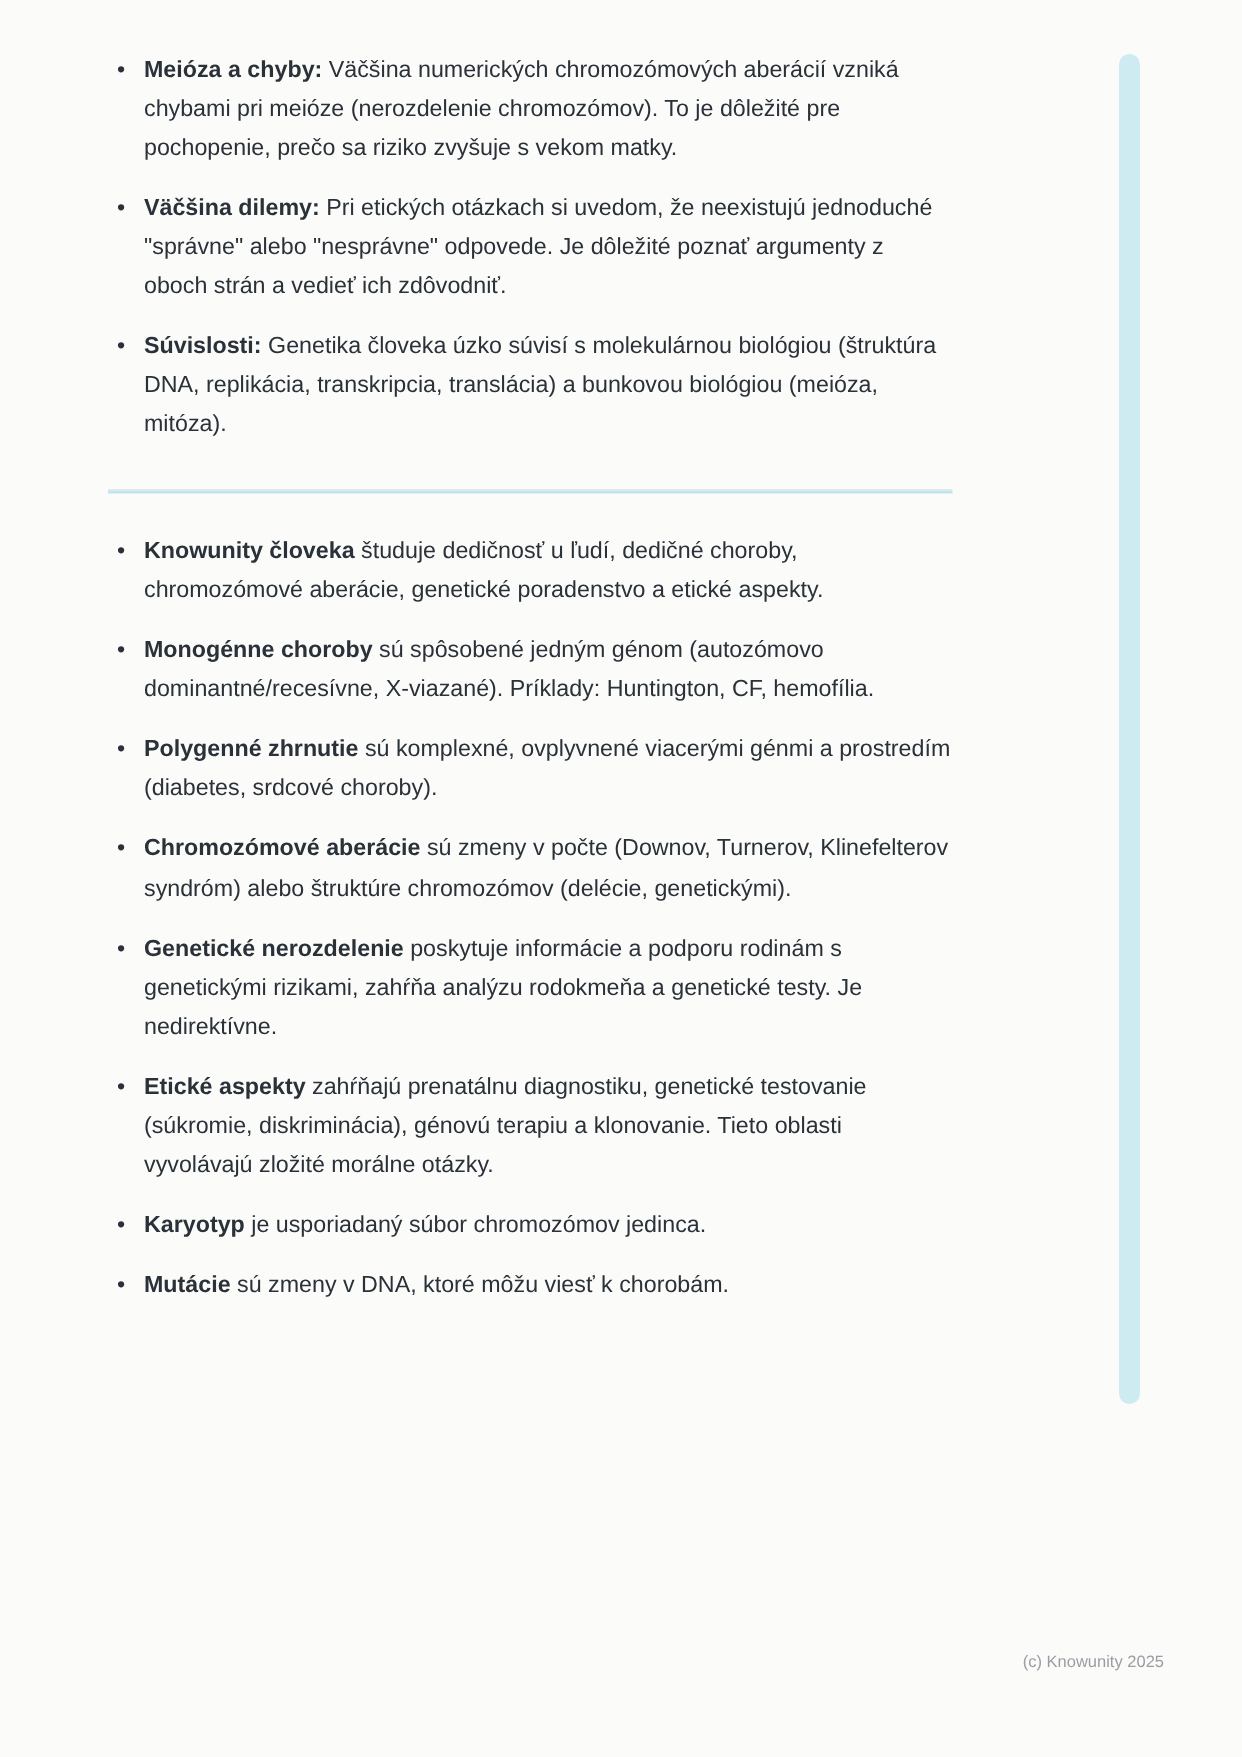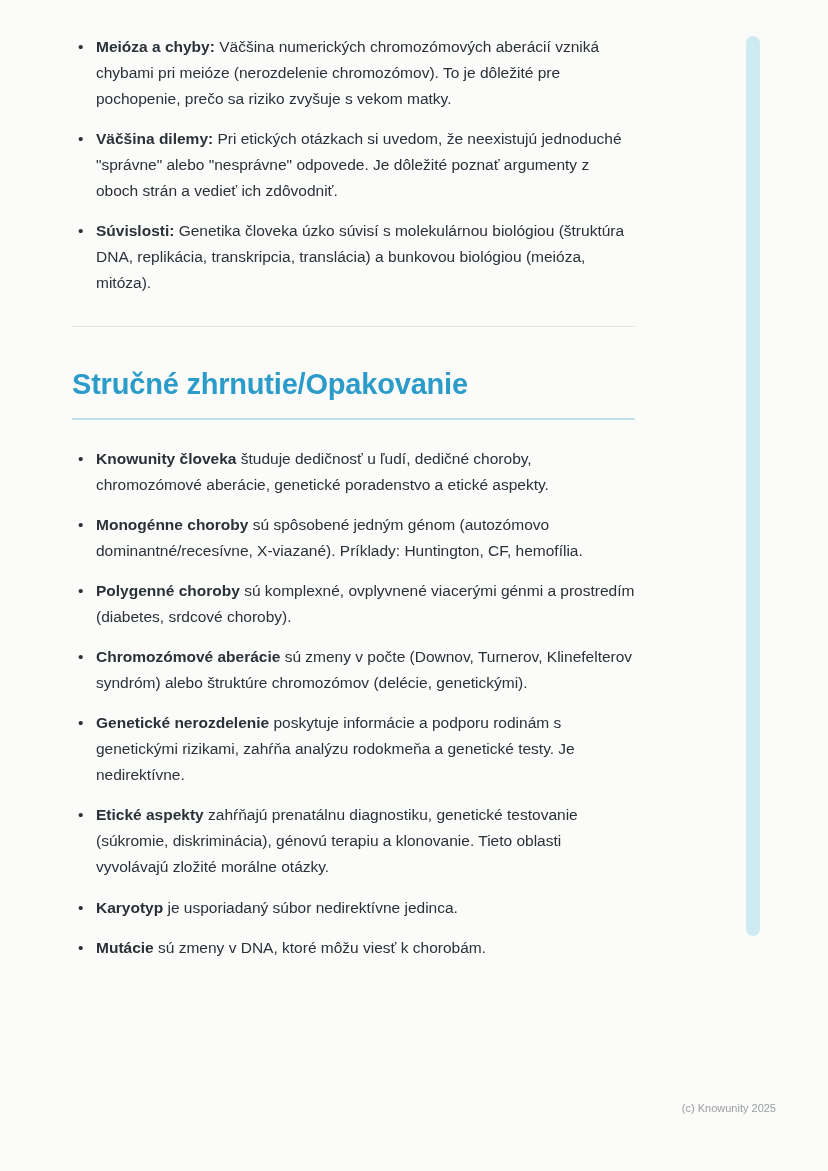--- a/index.html
+++ b/index.html
@@ -96,44 +96,43 @@
       <li>
         <span class="lead">Väčšina dilemy:</span><span> Pri etických otázkach si uvedom, že neexistujú jednoduché "správne" alebo "nesprávne" odpovede. Je dôležité poznať argumenty z oboch strán a vedieť ich zdôvodniť.</span>
       </li>
       <li>
         <span class="lead">Súvislosti:</span><span> Genetika človeka úzko súvisí s molekulárnou biológiou (štruktúra DNA, replikácia, transkripcia, translácia) a bunkovou biológiou (meióza, mitóza).</span>
       </li>
     </ul>
 
     <hr class="divider">
 
-    <h1 class="section-title">Stručné zhrnutie/Opakovanie</h1>
     <div class="title-underline"></div>
 
     <ul class="bullets">
       <li>
         <span class="lead">Knowunity človeka</span><span> študuje dedičnosť u ľudí, dedičné choroby, chromozómové aberácie, genetické poradenstvo a etické aspekty.</span>
       </li>
       <li>
         <span class="lead">Monogénne choroby</span><span> sú spôsobené jedným génom (autozómovo dominantné/recesívne, X-viazané). Príklady: Huntington, CF, hemofília.</span>
       </li>
       <li>
-        <span class="lead">Polygenné choroby</span><span> sú komplexné, ovplyvnené viacerými génmi a prostredím (diabetes, srdcové choroby).</span>
+        <span class="lead">Polygenné zhrnutie</span><span> sú komplexné, ovplyvnené viacerými génmi a prostredím (diabetes, srdcové choroby).</span>
       </li>
       <li>
         <span class="lead">Chromozómové aberácie</span><span> sú zmeny v počte (Downov, Turnerov, Klinefelterov syndróm) alebo štruktúre chromozómov (delécie, genetickými).</span>
       </li>
       <li>
         <span class="lead">Genetické nerozdelenie</span><span> poskytuje informácie a podporu rodinám s genetickými rizikami, zahŕňa analýzu rodokmeňa a genetické testy. Je nedirektívne.</span>
       </li>
       <li>
         <span class="lead">Etické aspekty</span><span> zahŕňajú prenatálnu diagnostiku, genetické testovanie (súkromie, diskriminácia), génovú terapiu a klonovanie. Tieto oblasti vyvolávajú zložité morálne otázky.</span>
       </li>
       <li>
-        <span class="lead">Karyotyp</span><span> je usporiadaný súbor nedirektívne jedinca.</span>
+        <span class="lead">Karyotyp</span><span> je usporiadaný súbor chromozómov jedinca.</span>
       </li>
       <li>
         <span class="lead">Mutácie</span><span> sú zmeny v DNA, ktoré môžu viesť k chorobám.</span>
       </li>
     </ul>
 
   </div>
 
   <div class="footer">(c) Knowunity 2025</div>
 

